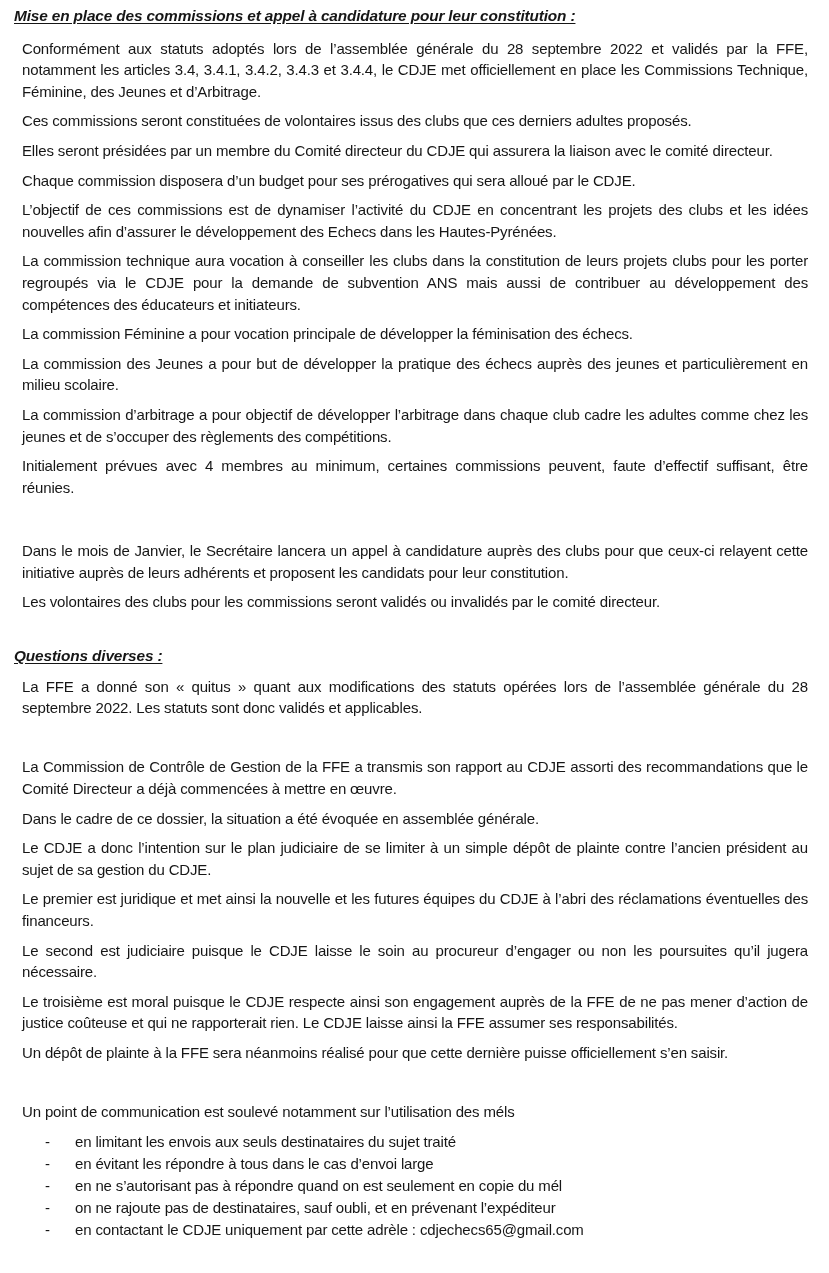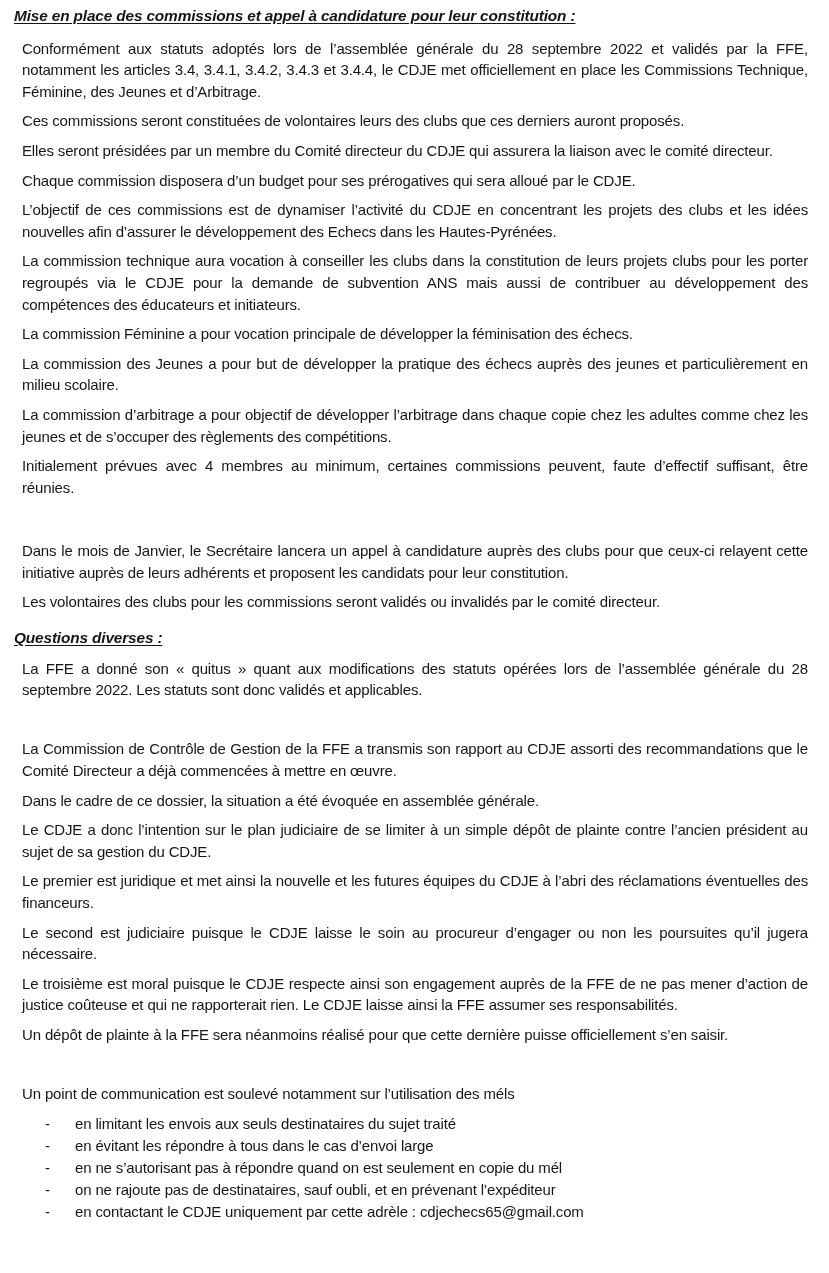--- a/index.html
+++ b/index.html
@@ -21,21 +21,21 @@
   }
   .section-heading {
     font-weight: bold;
     font-style: italic;
     text-decoration: underline;
     text-underline-offset: 2px;
     margin: 0 0 11px 0;
     font-size: 15.4px;
   }
   .section-heading.questions {
-    margin-top: 14px;
+    margin-top: 32px;
     margin-bottom: 9px;
   }
   p.block {
     margin: 8px;
     text-align: justify;
   }
   .spacer-sm { height: 18px; }
   .spacer-md { height: 21.6px; }
   .spacer-lg { height: 26px; }
   .bullet-list { margin: 0; }
@@ -64,28 +64,28 @@
   .sig-name { font-size: 15px; position: relative; z-index: 2; }
 </style>
 </head>
 <body>
 
 <div class="page">
 
   <h1 class="section-heading">Mise en place des commissions et appel à candidature pour leur constitution :</h1>
 
   <p class="block">Conformément aux statuts adoptés lors de l’assemblée générale du 28 septembre 2022 et validés par la FFE, notamment les articles 3.4, 3.4.1, 3.4.2, 3.4.3 et 3.4.4, le CDJE met officiellement en place les Commissions Technique, Féminine, des Jeunes et d’Arbitrage.</p>
-  <p class="block">Ces commissions seront constituées de volontaires leurs des clubs que ces derniers auront proposés.</p>
+  <p class="block">Ces commissions seront constituées de volontaires issus des clubs que ces derniers adultes proposés.</p>
   <p class="block">Elles seront présidées par un membre du Comité directeur du CDJE qui assurera la liaison avec le comité directeur.</p>
   <p class="block">Chaque commission disposera d’un budget pour ses prérogatives qui sera alloué par le CDJE.</p>
   <p class="block">L’objectif de ces commissions est de dynamiser l’activité du CDJE en concentrant les projets des clubs et les idées nouvelles afin d’assurer le développement des Echecs dans les Hautes-Pyrénées.</p>
   <p class="block">La commission technique aura vocation à conseiller les clubs dans la constitution de leurs projets clubs pour les porter regroupés via le CDJE pour la demande de subvention ANS mais aussi de contribuer au développement des compétences des éducateurs et initiateurs.</p>
   <p class="block">La commission Féminine a pour vocation principale de développer la féminisation des échecs.</p>
   <p class="block">La commission des Jeunes a pour but de développer la pratique des échecs auprès des jeunes et particulièrement en milieu scolaire.</p>
-  <p class="block">La commission d’arbitrage a pour objectif de développer l’arbitrage dans chaque copie chez les adultes comme chez les jeunes et de s’occuper des règlements des compétitions.</p>
+  <p class="block">La commission d’arbitrage a pour objectif de développer l’arbitrage dans chaque club cadre les adultes comme chez les jeunes et de s’occuper des règlements des compétitions.</p>
   <p class="block">Initialement prévues avec 4 membres au minimum, certaines commissions peuvent, faute d’effectif suffisant, être réunies.</p>
 
   <div class="spacer-lg"></div>
 
   <p class="block">Dans le mois de Janvier, le Secrétaire lancera un appel à candidature auprès des clubs pour que ceux-ci relayent cette initiative auprès de leurs adhérents et proposent les candidats pour leur constitution.</p>
   <p class="block">Les volontaires des clubs pour les commissions seront validés ou invalidés par le comité directeur.</p>
 
   <h1 class="section-heading questions">Questions diverses :</h1>
 
   <p class="block">La FFE a donné son « quitus » quant aux modifications des statuts opérées lors de l’assemblée générale du 28 septembre 2022.  Les statuts sont donc validés et applicables.</p>

